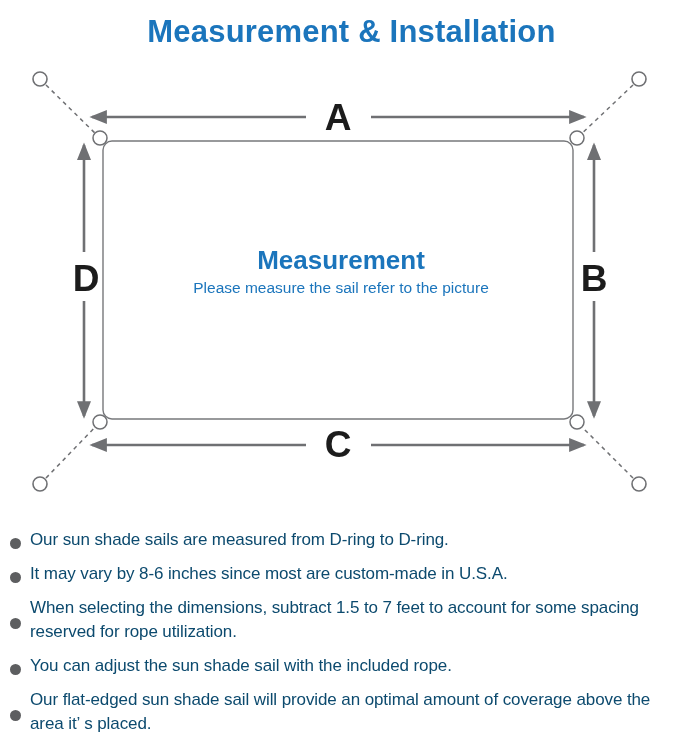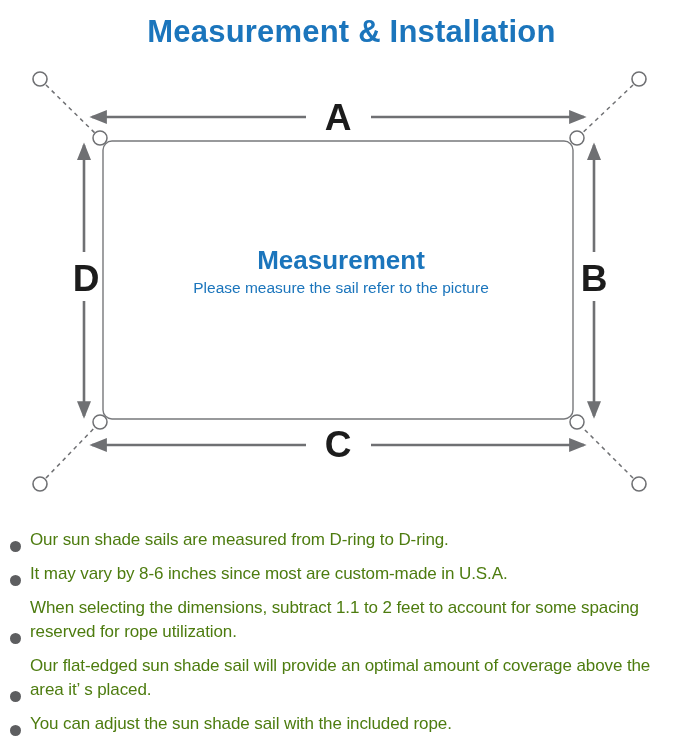--- a/index.html
+++ b/index.html
@@ -51,26 +51,26 @@
     position: absolute;
     top: 528px;
     left: 8px;
     width: 668px;
     margin: 0;
     padding: 0;
     list-style: none;
   }
   .note {
     display: flex;
-    align-items: flex-end;
+    align-items: center;
     margin-bottom: 10px;
     font-size: 17px;
     line-height: 24px;
     letter-spacing: -0.1px;
-    color: #4d7c0f;
+    color: #0c4a6e;
   }
   .dot {
     flex: 0 0 auto;
     width: 11px;
     height: 11px;
     border-radius: 50%;
     background: #5d5e60;
     margin: 7px 9px 0 2px;
   }
   .note-text { flex: 1 1 auto; }
@@ -140,25 +140,25 @@
     <li class="note">
       <span class="dot"></span>
       <span class="note-text">Our sun shade sails are measured from D-ring to D-ring.</span>
     </li>
     <li class="note">
       <span class="dot"></span>
       <span class="note-text">It may vary by 8-6 inches since most are custom-made in U.S.A.</span>
     </li>
     <li class="note">
       <span class="dot"></span>
-      <span class="note-text">When selecting the dimensions, subtract 1.1 to 2 feet to account for some spacing reserved for rope utilization.</span>
+      <span class="note-text">When selecting the dimensions, subtract 1.5 to 7 feet to account for some spacing reserved for rope utilization.</span>
+    </li>
+    <li class="note">
+      <span class="dot"></span>
+      <span class="note-text">You can adjust the sun shade sail with the included rope.</span>
     </li>
     <li class="note">
       <span class="dot"></span>
       <span class="note-text">Our flat-edged sun shade sail will provide an optimal amount of coverage above the area it’ s placed.</span>
-    </li>
-    <li class="note">
-      <span class="dot"></span>
-      <span class="note-text">You can adjust the sun shade sail with the included rope.</span>
     </li>
   </ul>
 
 </div>
 
 </body></html>

